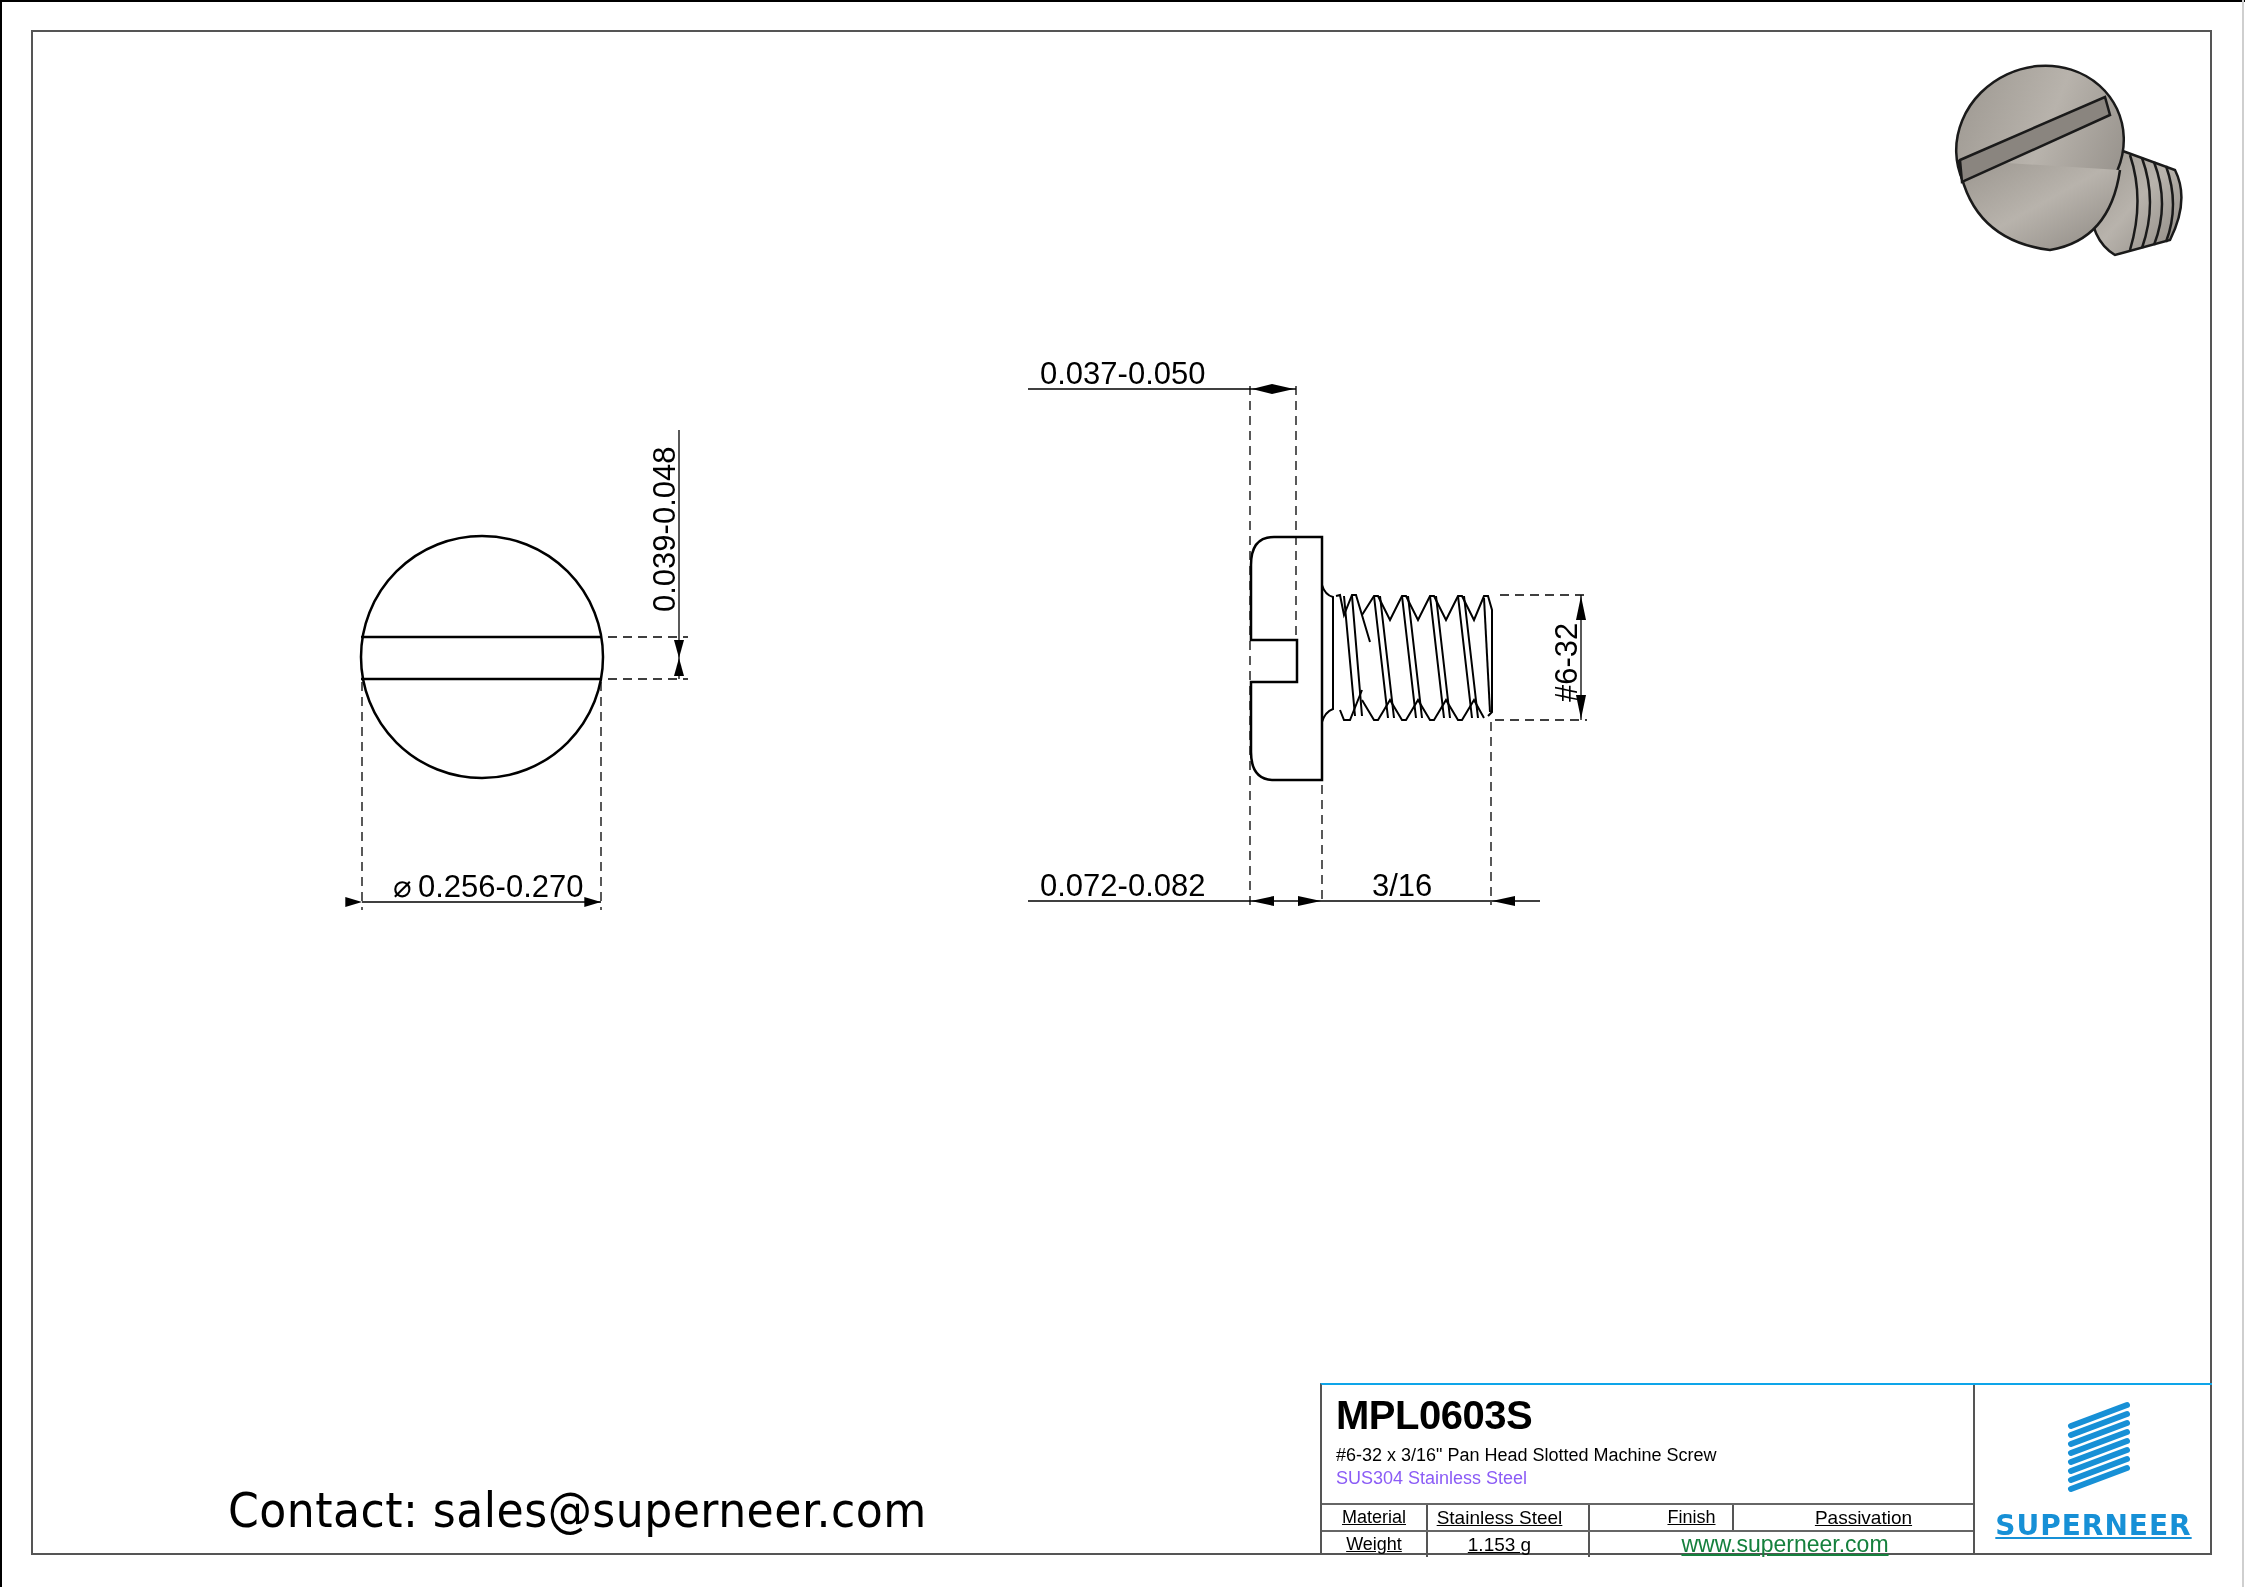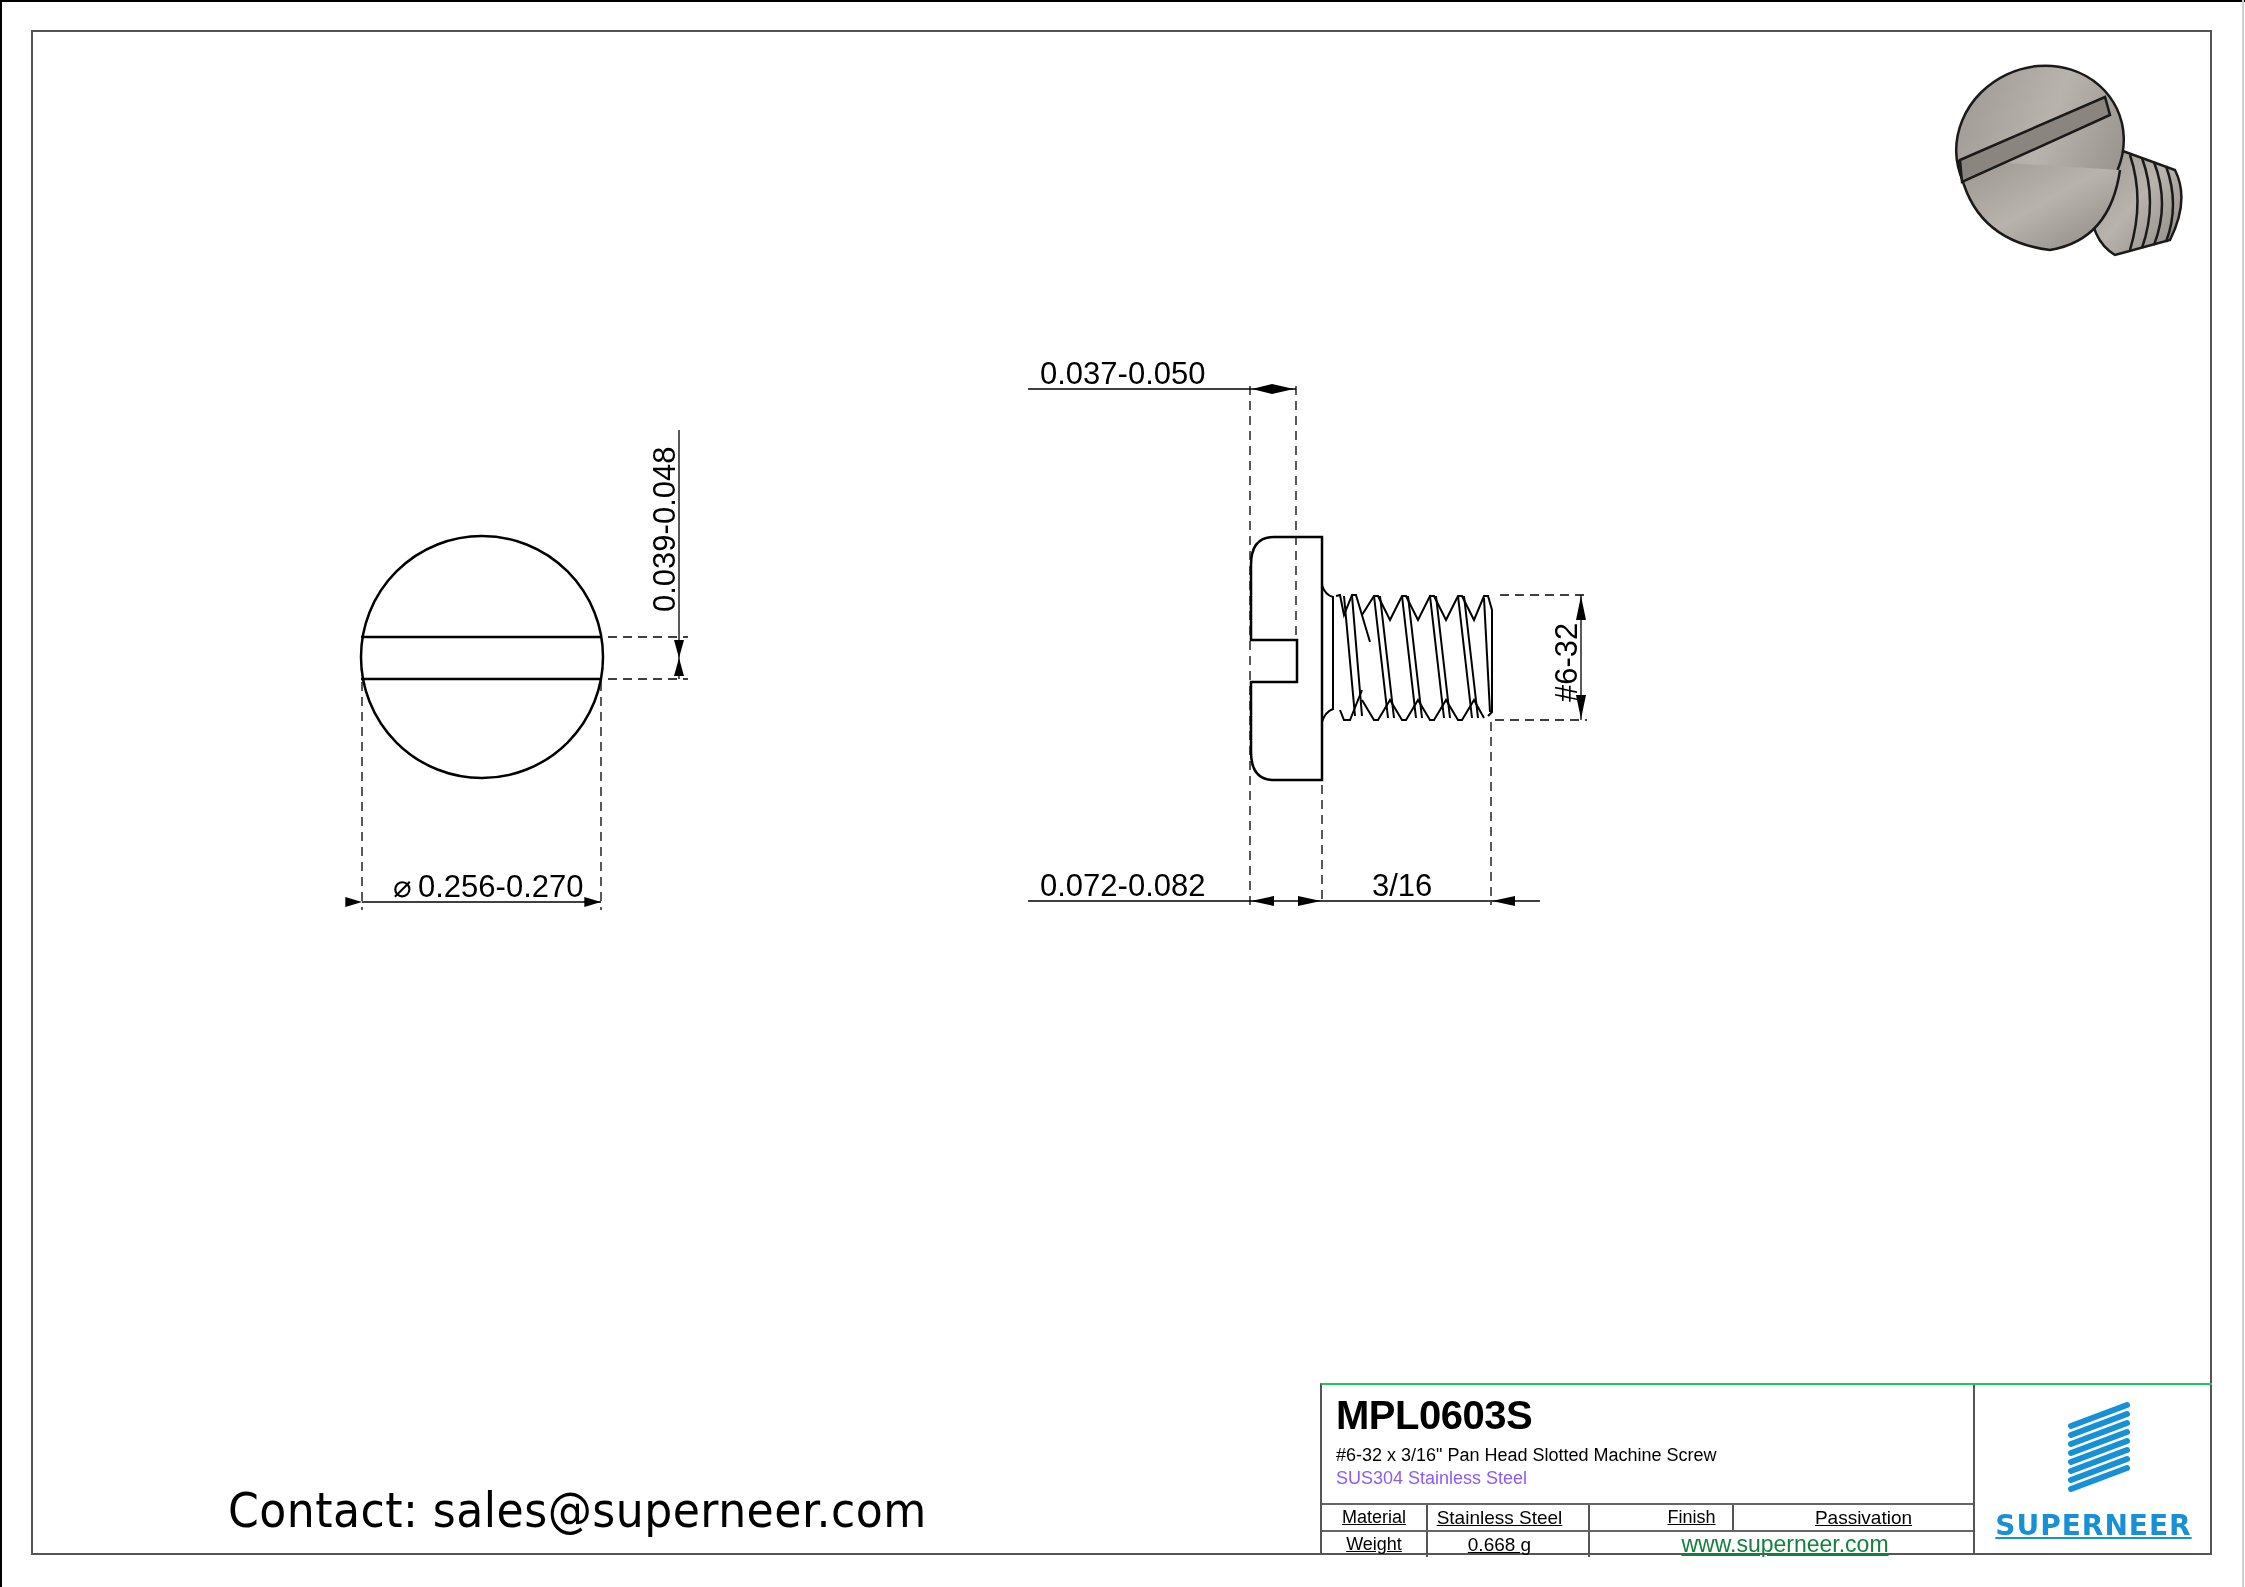--- a/index.html
+++ b/index.html
@@ -7,21 +7,21 @@
   .sheet { position:absolute; left:0; top:0; width:2245px; height:1587px; }
   .edge-left { position:absolute; left:0; top:0; width:2px; height:1587px; background:#000; }
   .edge-top { position:absolute; left:0; top:0; width:2245px; height:2px; background:#000; }
   .edge-right { position:absolute; left:2242px; top:0; width:2px; height:1587px; background:#cfcfcf; }
   .frame { position:absolute; left:31px; top:30px; width:2181px; height:1525px; border:2px solid #555; box-sizing:border-box; }
   svg.drawing { position:absolute; left:0; top:0; }
   .dim-text { font-family:"Liberation Sans", sans-serif; font-size:31px; fill:#000; }
   .iso { position:absolute; left:1940px; top:40px; width:260px; height:240px; }
   .contact { position:absolute; left:228px; top:1482px; font-family:"DejaVu Sans", sans-serif; font-size:48px; color:#000; letter-spacing:0.5px; white-space:nowrap; transform:scaleX(0.92); transform-origin:left center; }
   
-  .tb { position:absolute; left:1320px; top:1383px; width:892px; height:172px; border-top:2px solid #22c55e; border-left:2px solid #555; box-sizing:border-box; }
+  .tb { position:absolute; left:1320px; top:1383px; width:892px; height:172px; border-top:2px solid #0ea5e9; border-left:2px solid #555; box-sizing:border-box; }
   .tb-main { position:absolute; left:0; top:0; width:653px; height:170px; border-right:2px solid #555; box-sizing:border-box; }
   .tb-partno { position:absolute; left:14px; top:8px; font-size:40px; font-weight:bold; color:#000; letter-spacing:-0.5px; }
   .tb-desc1 { position:absolute; left:14px; top:60px; font-size:18px; color:#000; }
   .tb-desc2 { position:absolute; left:14px; top:83px; font-size:18px; color:#8b5cf6; }
   .tb-grid { position:absolute; left:0; top:118px; width:651px; height:52px; border-top:2px solid #666; }
   .tb-row { position:absolute; left:0; width:651px; height:25px; }
   .tb-row.r1 { top:0; border-bottom:2px solid #666; }
   .tb-row.r2 { top:27px; }
   .cell { position:absolute; top:0; height:25px; line-height:25px; text-align:center; font-size:19px; color:#000; box-sizing:border-box;text-decoration:underline; }
   .c1 { left:0; width:106px; border-right:2px solid #555; font-size:18px; }
@@ -138,21 +138,21 @@
       <div class="tb-desc2">SUS304 Stainless Steel</div>
       <div class="tb-grid">
         <div class="tb-row r1">
           <div class="cell c1">Material</div>
           <div class="cell c2">Stainless Steel</div>
           <div class="cell c3">Finish</div>
           <div class="cell c4">Passivation</div>
         </div>
         <div class="tb-row r2">
           <div class="cell c1">Weight</div>
-          <div class="cell c2">0.668 g</div>
+          <div class="cell c2">1.153 g</div>
           <div class="cell c34">www.superneer.com</div>
         </div>
       </div>
     </div>
     <div class="tb-logo">
       <svg width="237" height="120" viewBox="0 0 237 120">
         <g stroke="#1790d6" stroke-width="6" stroke-linecap="round">
           <line x1="96" y1="41" x2="152" y2="20"></line>
           <line x1="96" y1="50" x2="152" y2="29"></line>
           <line x1="96" y1="59" x2="152" y2="38"></line>

